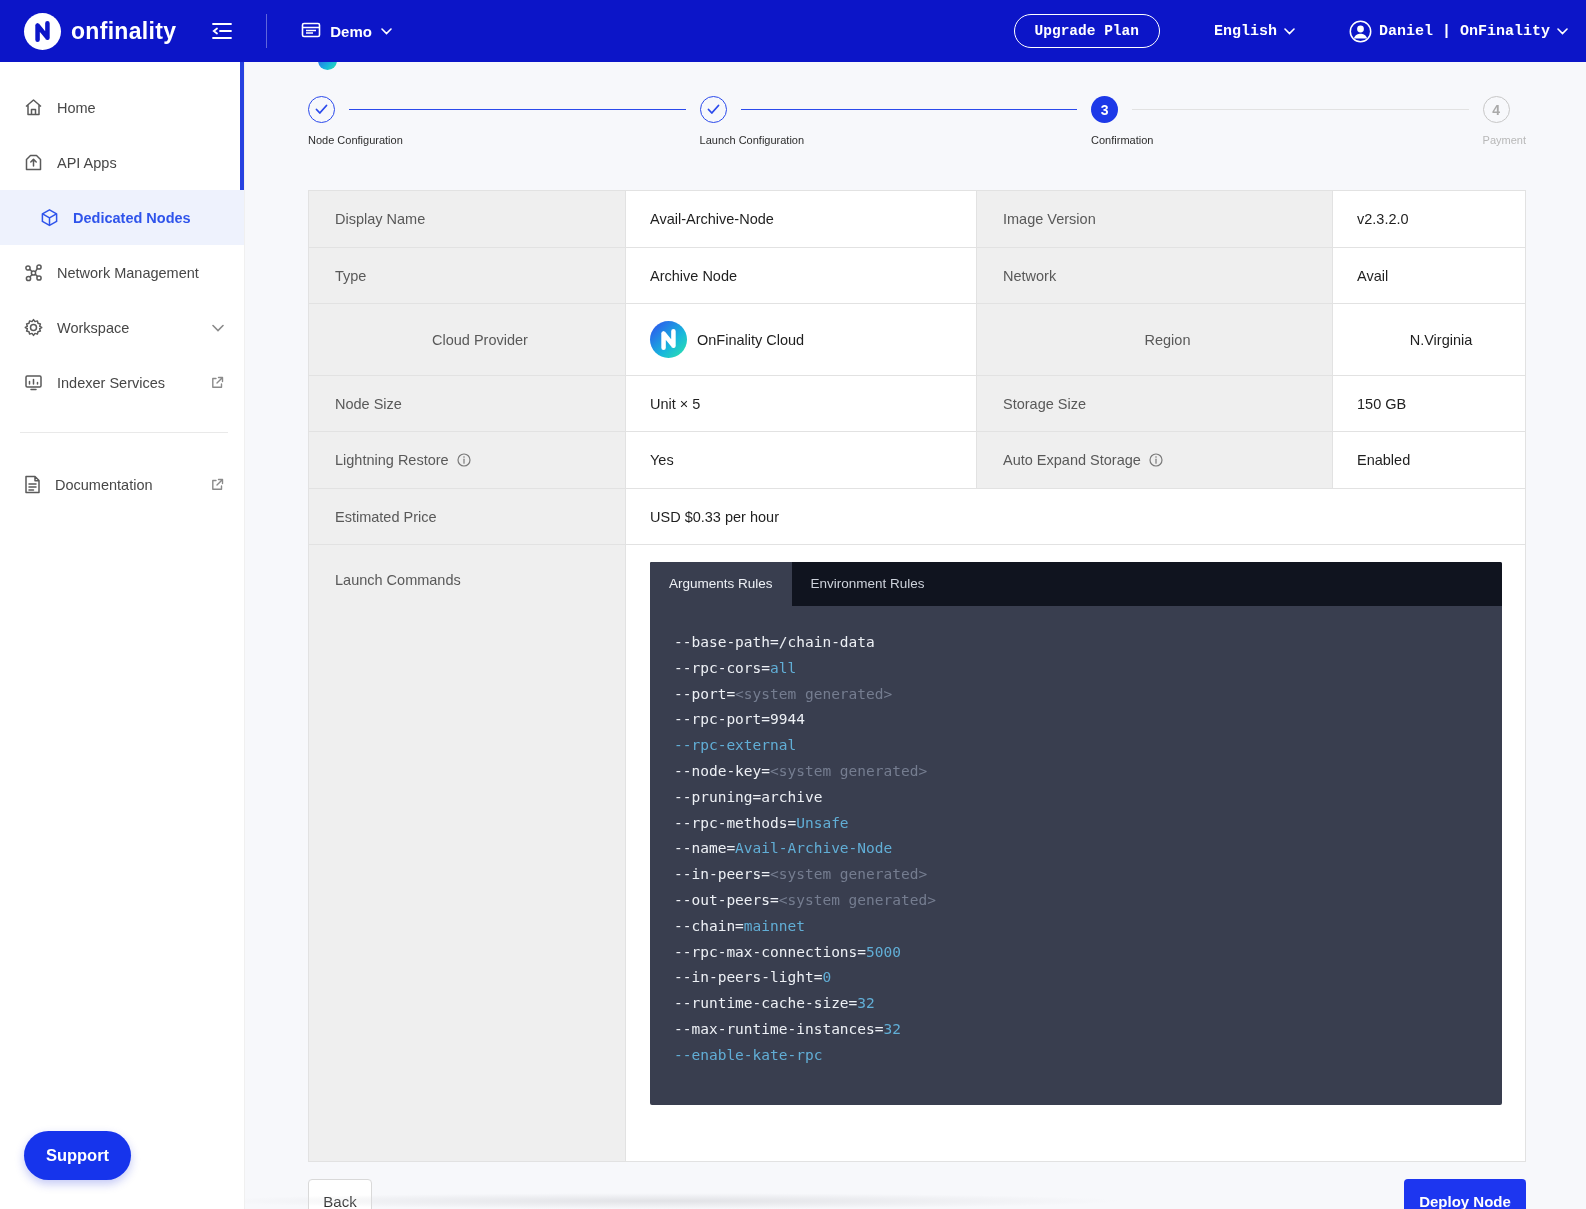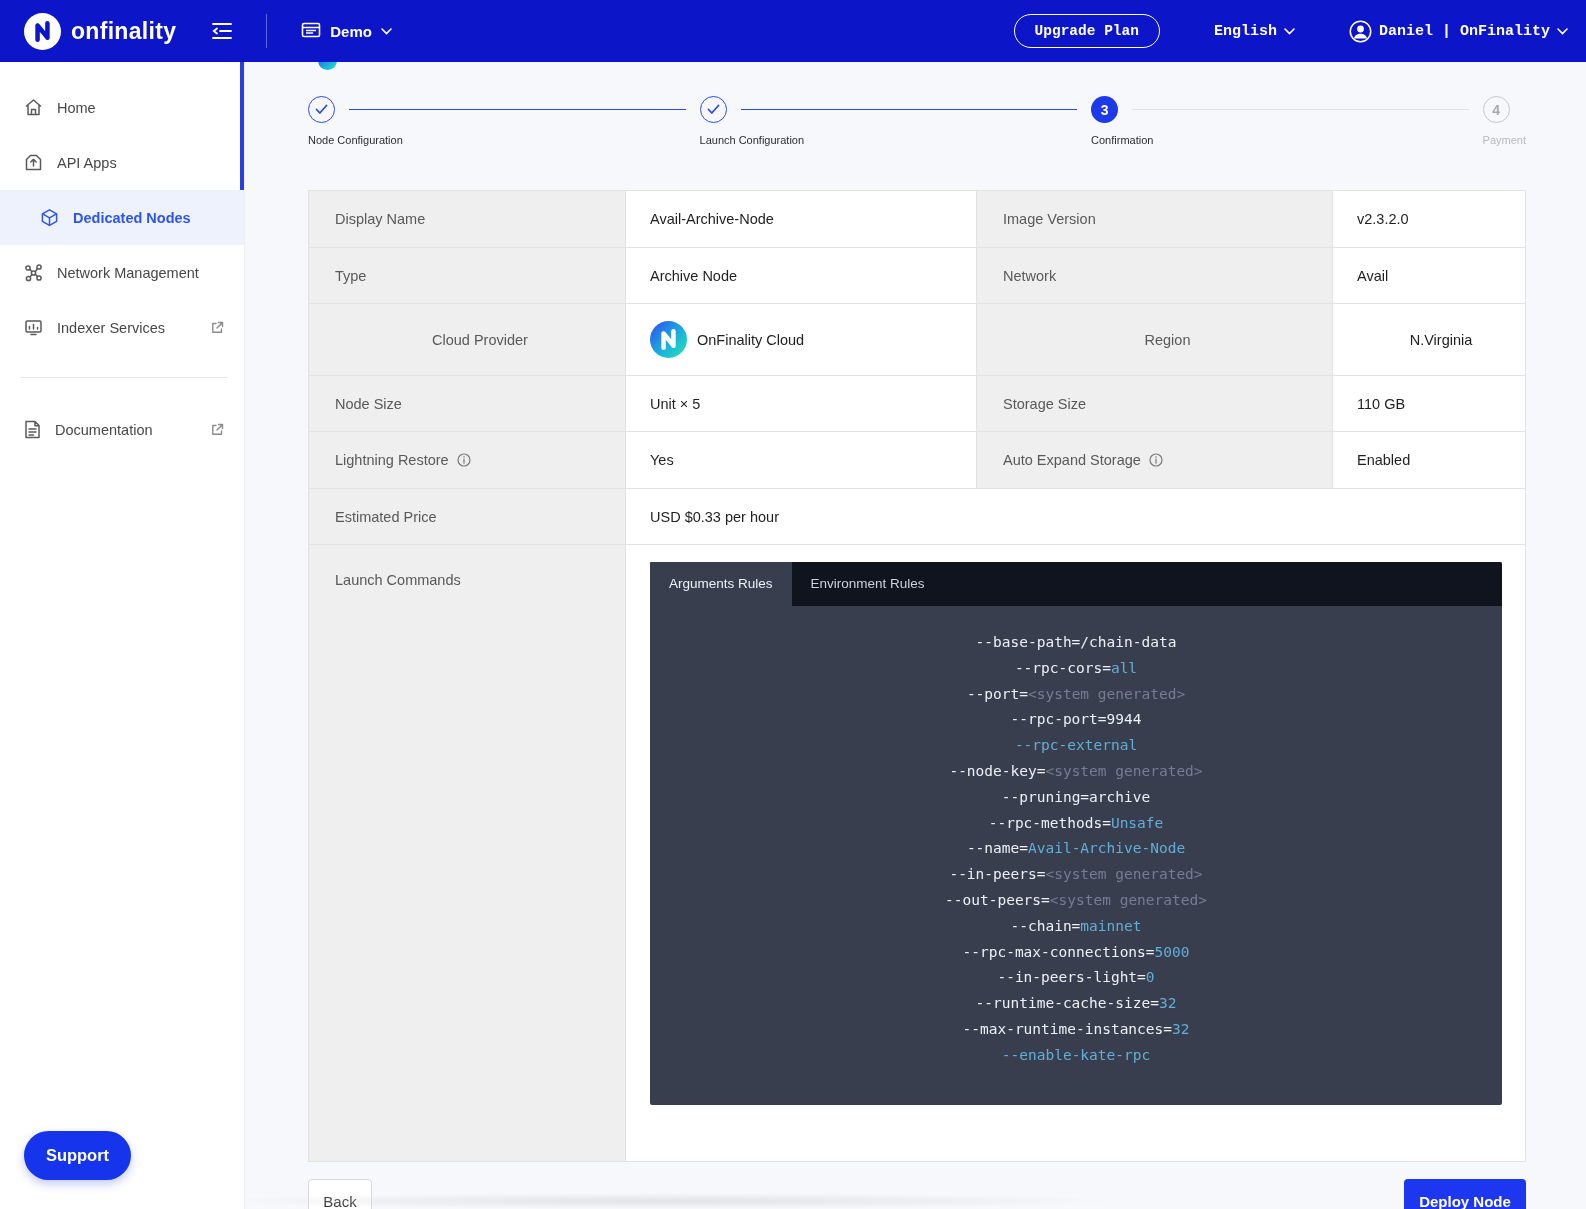--- a/index.html
+++ b/index.html
@@ -73,21 +73,21 @@
   .lbl-flex { display:flex; align-items:center; gap:8px; }
   .info-icon { display:inline-flex; color:#7a7a7a; }
   .provider { display:flex; align-items:center; gap:10px; }
   .provider-logo { width:37px; height:37px; border-radius:50%;
                    background:linear-gradient(135deg,#2e4bf0,#18b7dc 60%,#2ee6a8);
                    display:flex; align-items:center; justify-content:center; }
   td.lbl.top { vertical-align:top; padding-top:27px; }
   td.code-cell { padding:17px 23px 56px 24px; vertical-align:top; }
 
   
-  .code-panel { width:852px; border-radius:2px; overflow:hidden; background:#393e4f;text-align:center; }
+  .code-panel { width:852px; border-radius:2px; overflow:hidden; background:#393e4f; }
   .code-tabs { display:flex; background:#10141f; height:44px; }
   .code-tab { padding:0 19px; line-height:44px; font-size:13.5px; color:#ccd1da; cursor:pointer; }
   .code-tab.active { background:#393e4f; color:#eef1f6; }
   .code-body { padding:24px 24px 36px 24px; font-family:"DejaVu Sans Mono","Liberation Mono",monospace;
                font-size:14.5px; line-height:25.8px; }
   .seg-k { color:#edf0f5; }
   .seg-v { color:#61aed6; }
   .seg-g { color:#757d90; }
 
   
@@ -202,20 +202,34 @@
           <circle cx="15" cy="4" r="2.1"></circle>
         <circle cx="9.5" cy="10" r="2.1"></circle>
           <circle cx="4.5" cy="15.5" r="2.1"></circle>
           <circle cx="15" cy="15" r="2.1"></circle>
         <path d="M5.8 6.2 L7.9 8.5 M11.3 8.8 L13.4 5.4 M8.2 11.6 L5.8 14.1 M11.3 11.3 L13.6 13.6"></path>
       </svg>
     </span>
     <span>Network Management</span>
   </div>
 
+  <div class="side-item">
+    <span class="s-icon">
+      <svg width="19" height="19" viewBox="0 0 19 19" stroke="currentColor" stroke-width="1.5" fill="none" stroke-linejoin="round">
+        <circle cx="9.5" cy="9.5" r="3"></circle>
+        <path d="M9.5 1.6 L11 3.6 L13.4 2.9 L14 5.3 L16.4 5.9 L15.7 8.3 L17.7 9.5 L15.7 10.7 L16.4 13.1 L14 13.7 L13.4 16.1 L11 15.4 L9.5 17.4 L8 15.4 L5.6 16.1 L5 13.7 L2.6 13.1 L3.3 10.7 L1.3 9.5 L3.3 8.3 L2.6 5.9 L5 5.3 L5.6 2.9 L8 3.6 Z"></path>
+      </svg>
+    </span>
+    <span>Workspace</span>
+    <span class="right-icon">
+      <svg width="12" height="8" viewBox="0 0 12 8" stroke="currentColor" stroke-width="1.6" fill="none" stroke-linecap="round">
+          <path d="M1 1.5 L6 6.5 L11 1.5"></path>
+        </svg>
+    </span>
+  </div>
 
   <div class="side-item">
     <span class="s-icon">
       <svg width="19" height="19" viewBox="0 0 19 19" stroke="currentColor" stroke-width="1.5" fill="none" stroke-linecap="round">
         <rect x="2" y="3" width="15" height="11" rx="1.2"></rect>
         <path d="M5.5 11 V8.5 M9.5 11 V6.5 M13.5 11 V9.5 M7 16.5 H12"></path>
       </svg>
     </span>
     <span>Indexer Services</span>
     <span class="right-icon">
@@ -316,21 +330,21 @@
           <span>OnFinality Cloud</span>
         </span>
       </td>
       <td class="lbl lbl2">Region</td>
       <td class="val">N.Virginia</td>
     </tr>
     <tr class="r4">
       <td class="lbl">Node Size</td>
       <td class="val val1">Unit × 5</td>
       <td class="lbl lbl2">Storage Size</td>
-      <td class="val">110 GB</td>
+      <td class="val">150 GB</td>
     </tr>
     <tr class="r5">
       <td class="lbl">
         <span class="lbl-flex">
           <span>Lightning Restore</span>
           <span class="info-icon">
             <svg width="14" height="14" viewBox="0 0 14 14" stroke="currentColor" stroke-width="1.2" fill="none">
               <circle cx="7" cy="7" r="6"></circle>
                   <path d="M7 6.2 V10.2" stroke-linecap="round"></path>
                   <circle cx="7" cy="4" r="0.8" fill="currentColor" stroke="none"></circle>

